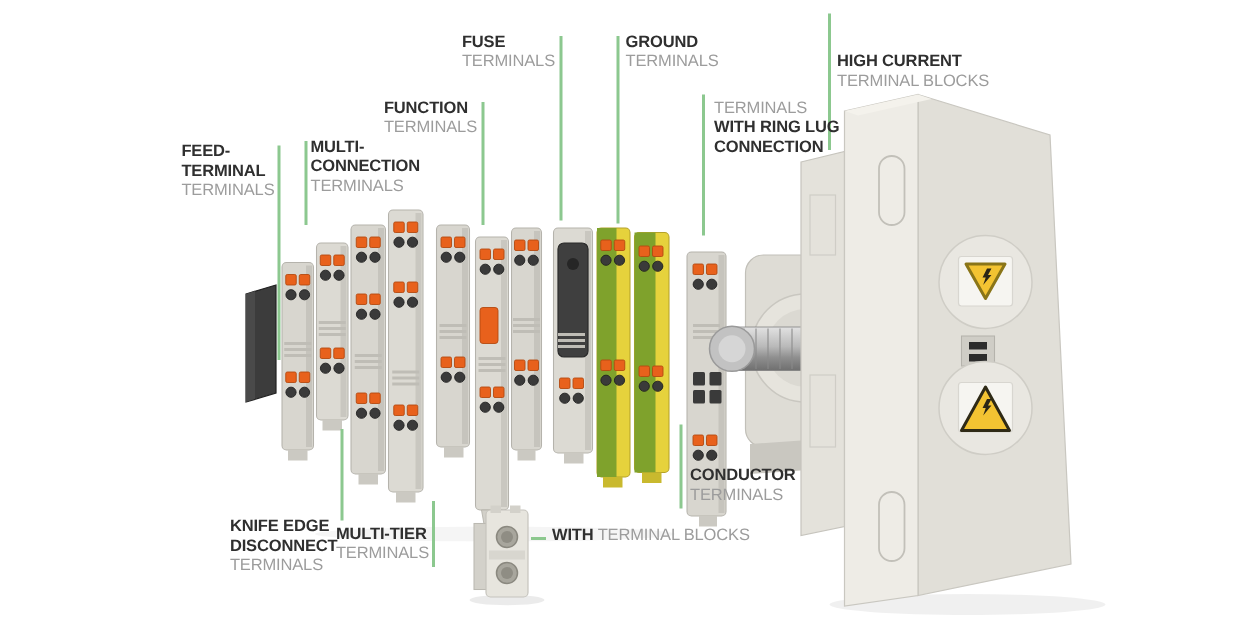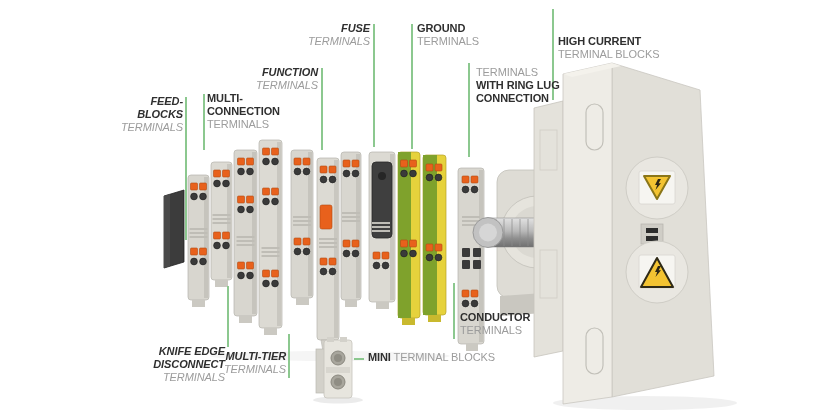--- a/index.html
+++ b/index.html
@@ -9,21 +9,21 @@
   html,body{margin:0;padding:0;}
   body{width:836px;height:418px;background:#ffffff;overflow:hidden;position:relative;
        font-family:"Liberation Sans",sans-serif;}
   .stage{position:absolute;left:0;top:0;width:836px;height:418px;}
   svg.scene{position:absolute;left:0;top:0;z-index:1;}
   .lbl{position:absolute;z-index:3;font-size:11px;line-height:13px;letter-spacing:-0.1px;white-space:nowrap;}
   .lbl .b{display:block;font-weight:700;color:var(--dark);}
   .lbl .m{display:block;font-weight:400;color:var(--muted);}
   .lbl .bi{display:inline;font-weight:700;color:var(--dark);}
   .lbl .mi{display:inline;font-weight:400;color:var(--muted);}
-  .ra{text-align:right;font-style:italic;}
+  .ra{text-align:left;}
   .cline{position:absolute;z-index:2;width:1.5px;background:var(--green);}
   .cdash{position:absolute;z-index:2;height:1.5px;background:var(--green);}
   .f-orange{fill:var(--orange);stroke:#b44a10;stroke-width:.6px;}
   .f-warn{fill:var(--warn);}
   .f-gg{fill:var(--gground);}
   .f-gy{fill:var(--gyellow);stroke:#b5a22a;stroke-width:.7px;}
 </style>
 </head>
 <body>
 
@@ -229,21 +229,21 @@
   <div class="cline" style="left:411px;top:24px;height:125px;"></div>
   <div class="cline" style="left:468px;top:63px;height:94px;"></div>
   <div class="cline" style="left:552px;top:9px;height:91px;"></div>
   <div class="cline" style="left:227px;top:286px;height:61px;"></div>
   <div class="cline" style="left:288px;top:334px;height:44px;"></div>
   <div class="cdash" style="left:354px;top:358px;width:10px;"></div>
   <div class="cline" style="left:453px;top:283px;height:56px;"></div>
 
   <div class="lbl ra" style="right:653px;top:95px;margin-left:28px;">
     <span class="b">FEED-</span>
-    <span class="b">BLOCKS</span>
+    <span class="b">TERMINAL</span>
     <span class="m">TERMINALS</span>
   </div>
 
   <div class="lbl" style="left:207px;top:92px;">
     <span class="b">MULTI-</span>
     <span class="b">CONNECTION</span>
     <span class="m">TERMINALS</span>
   </div>
 
   <div class="lbl ra" style="right:518px;top:66px;">
@@ -277,21 +277,21 @@
     <span class="b">DISCONNECT</span>
     <span class="m">TERMINALS</span>
   </div>
 
   <div class="lbl ra" style="right:550px;top:350px;">
     <span class="b">MULTI-TIER</span>
     <span class="m">TERMINALS</span>
   </div>
 
   <div class="lbl" style="left:368px;top:351px;">
-    <span><span class="bi">MINI</span><span class="mi"> TERMINAL BLOCKS</span></span>
+    <span><span class="bi">WITH</span><span class="mi"> TERMINAL BLOCKS</span></span>
   </div>
 
   <div class="lbl" style="left:460px;top:311px;">
     <span class="b">CONDUCTOR</span>
     <span class="m">TERMINALS</span>
   </div>
 
 </div>
 
 </body></html>

